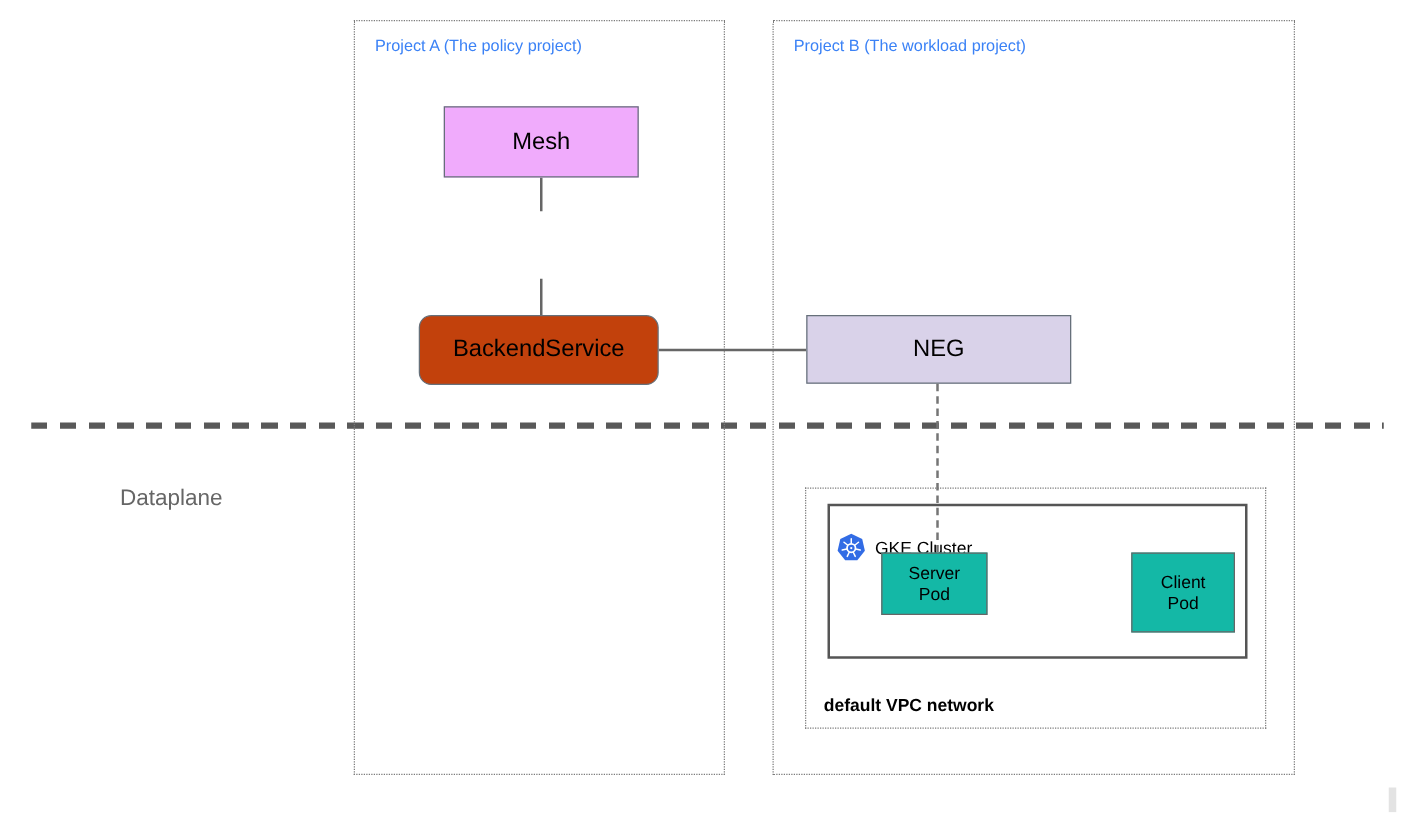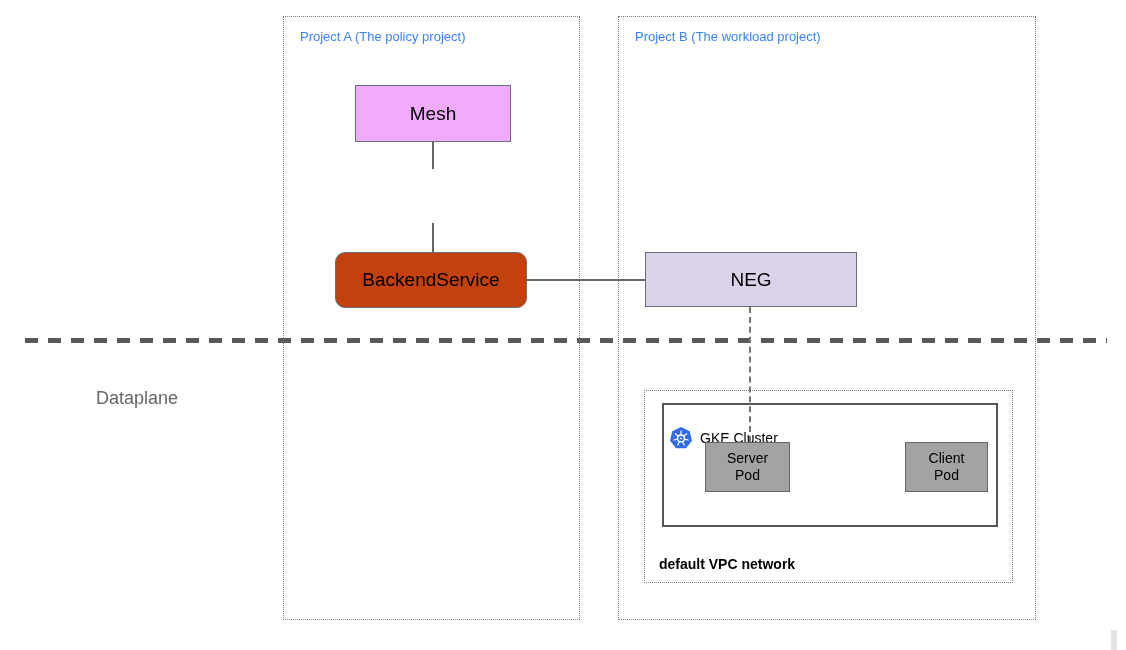--- a/index.html
+++ b/index.html
@@ -94,29 +94,29 @@
     z-index: 4;
     margin-top: 19px;
   }
   #gke-label { font-size: 14px; color: #000; }
   .k8s-icon { width: 24px; height: 24px; display: block; }
 
   
   .pod {
     position: absolute;
     border: 1.5px solid #666;
-    background: #a3a3a3;
+    background: #14b8a6;
     display: flex; align-items: center; justify-content: center;
     text-align: center;
     font-size: 14px; line-height: 17px; color: #000;
     white-space: pre-line;
     z-index: 4;
   }
   #server-pod { left: 705px; top: 442px; width: 85px; height: 50px; }
-  #client-pod { left: 905px; top: 442px; width: 83px; height: 50px; }
+  #client-pod { left: 905px; top: 442px; width: 83px; height: 64px; }
 
   
   #scrollbar-fragment {
     position: absolute; left: 1111px; top: 630px; width: 6px; height: 20px;
     background: #e3e3e3;
   }
 </style>
 </head>
 <body>
 

